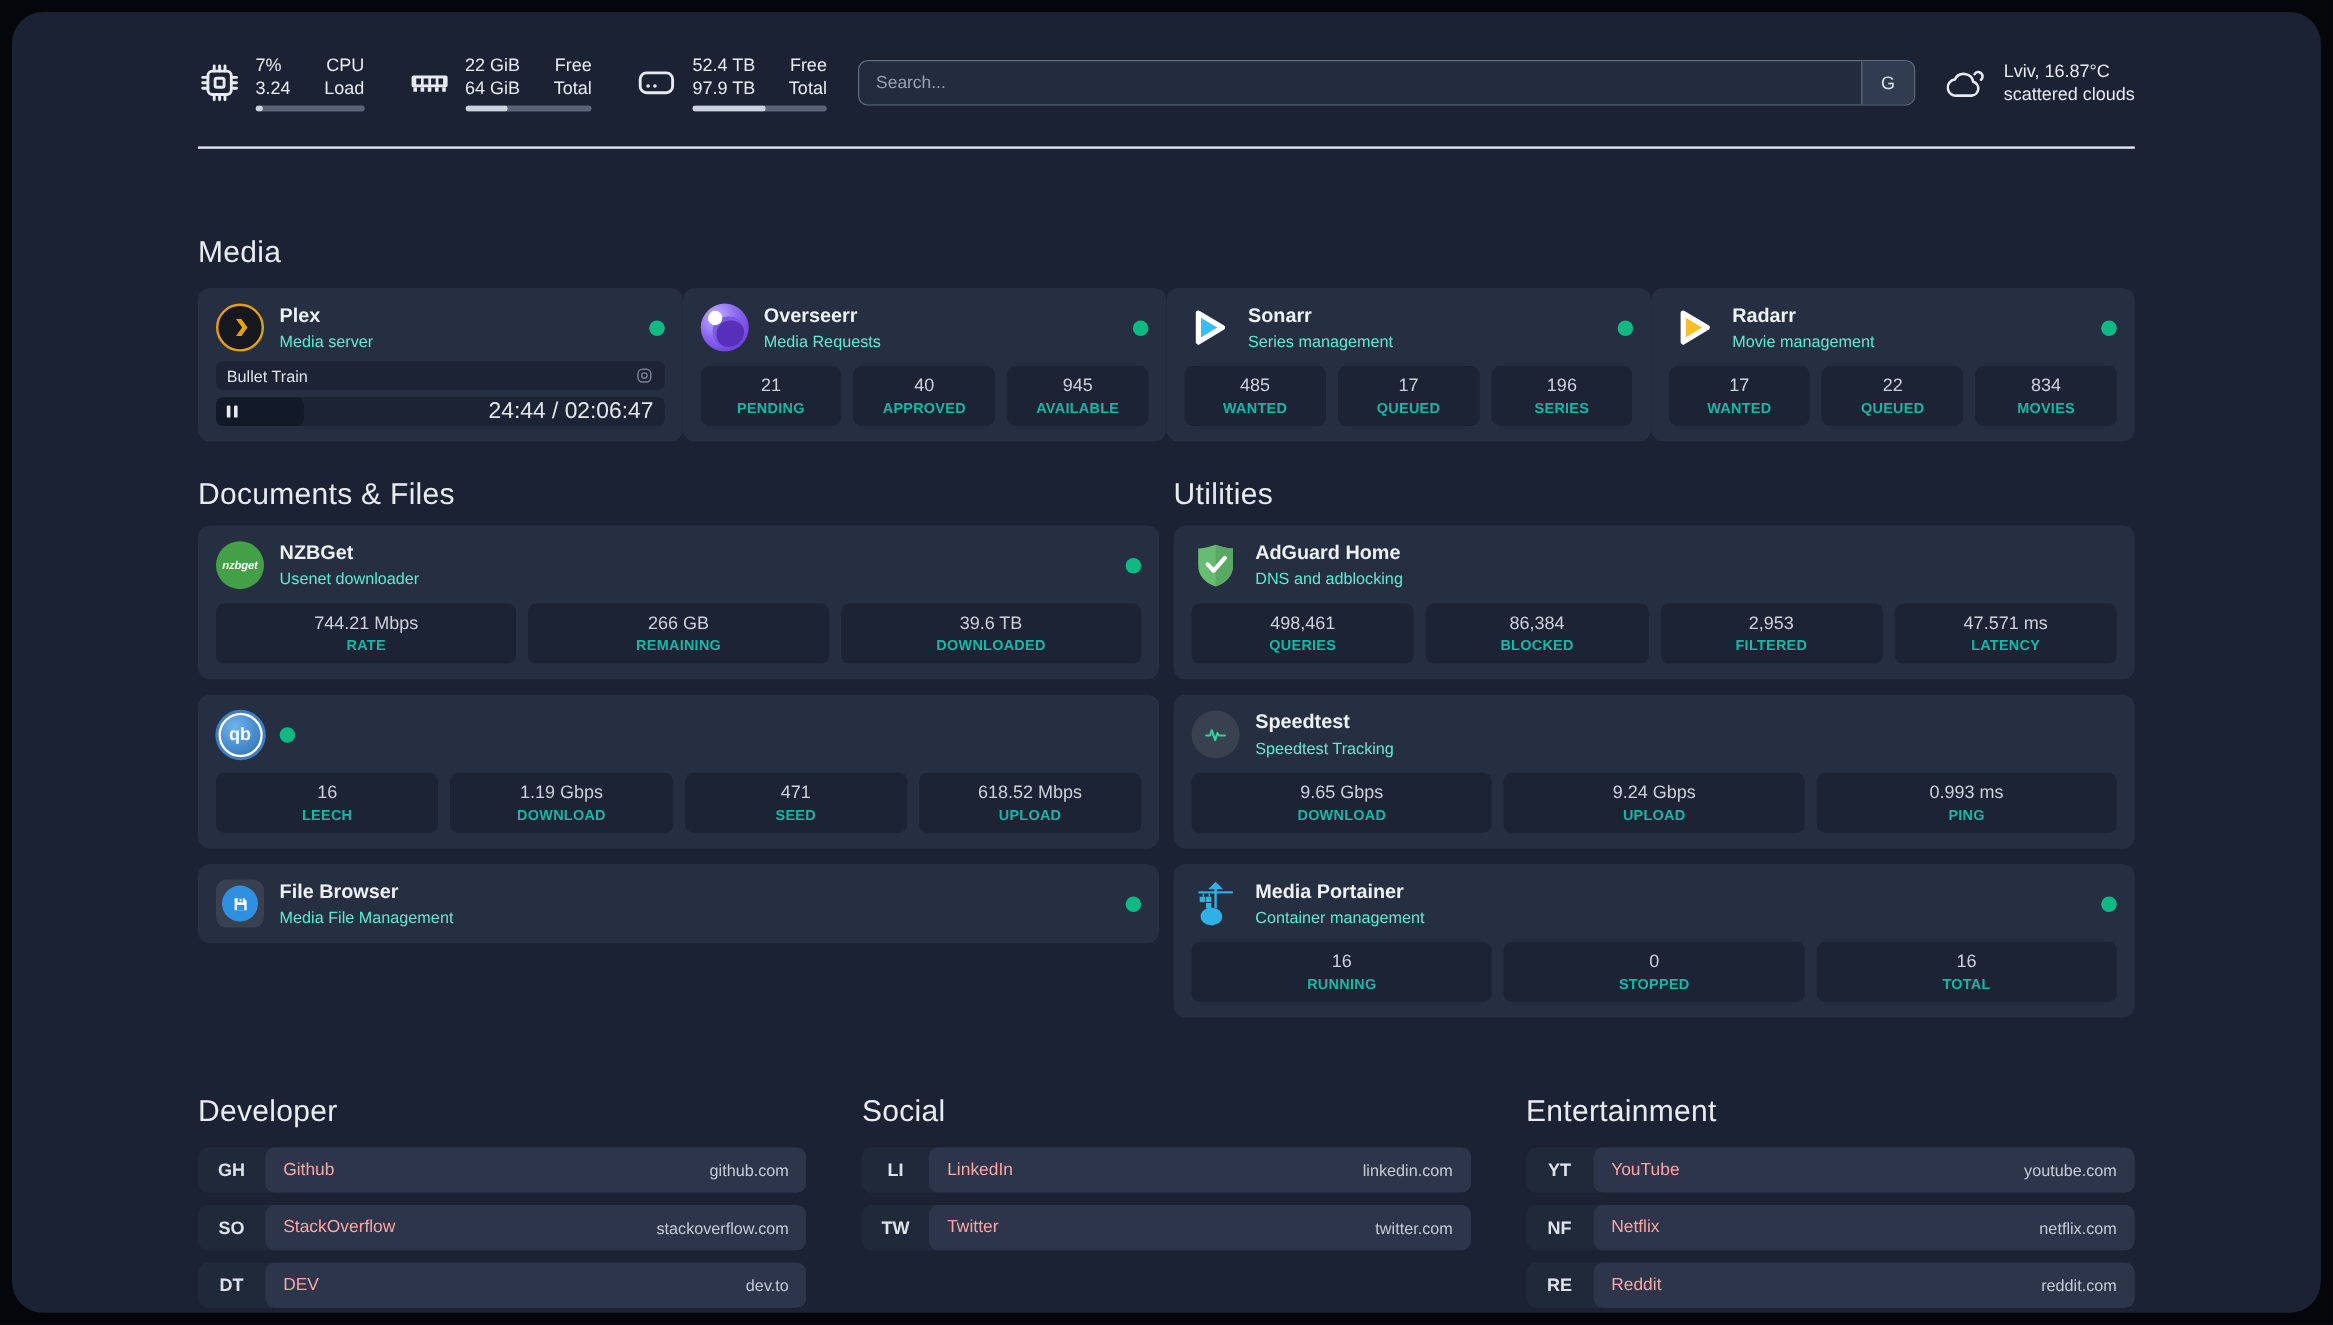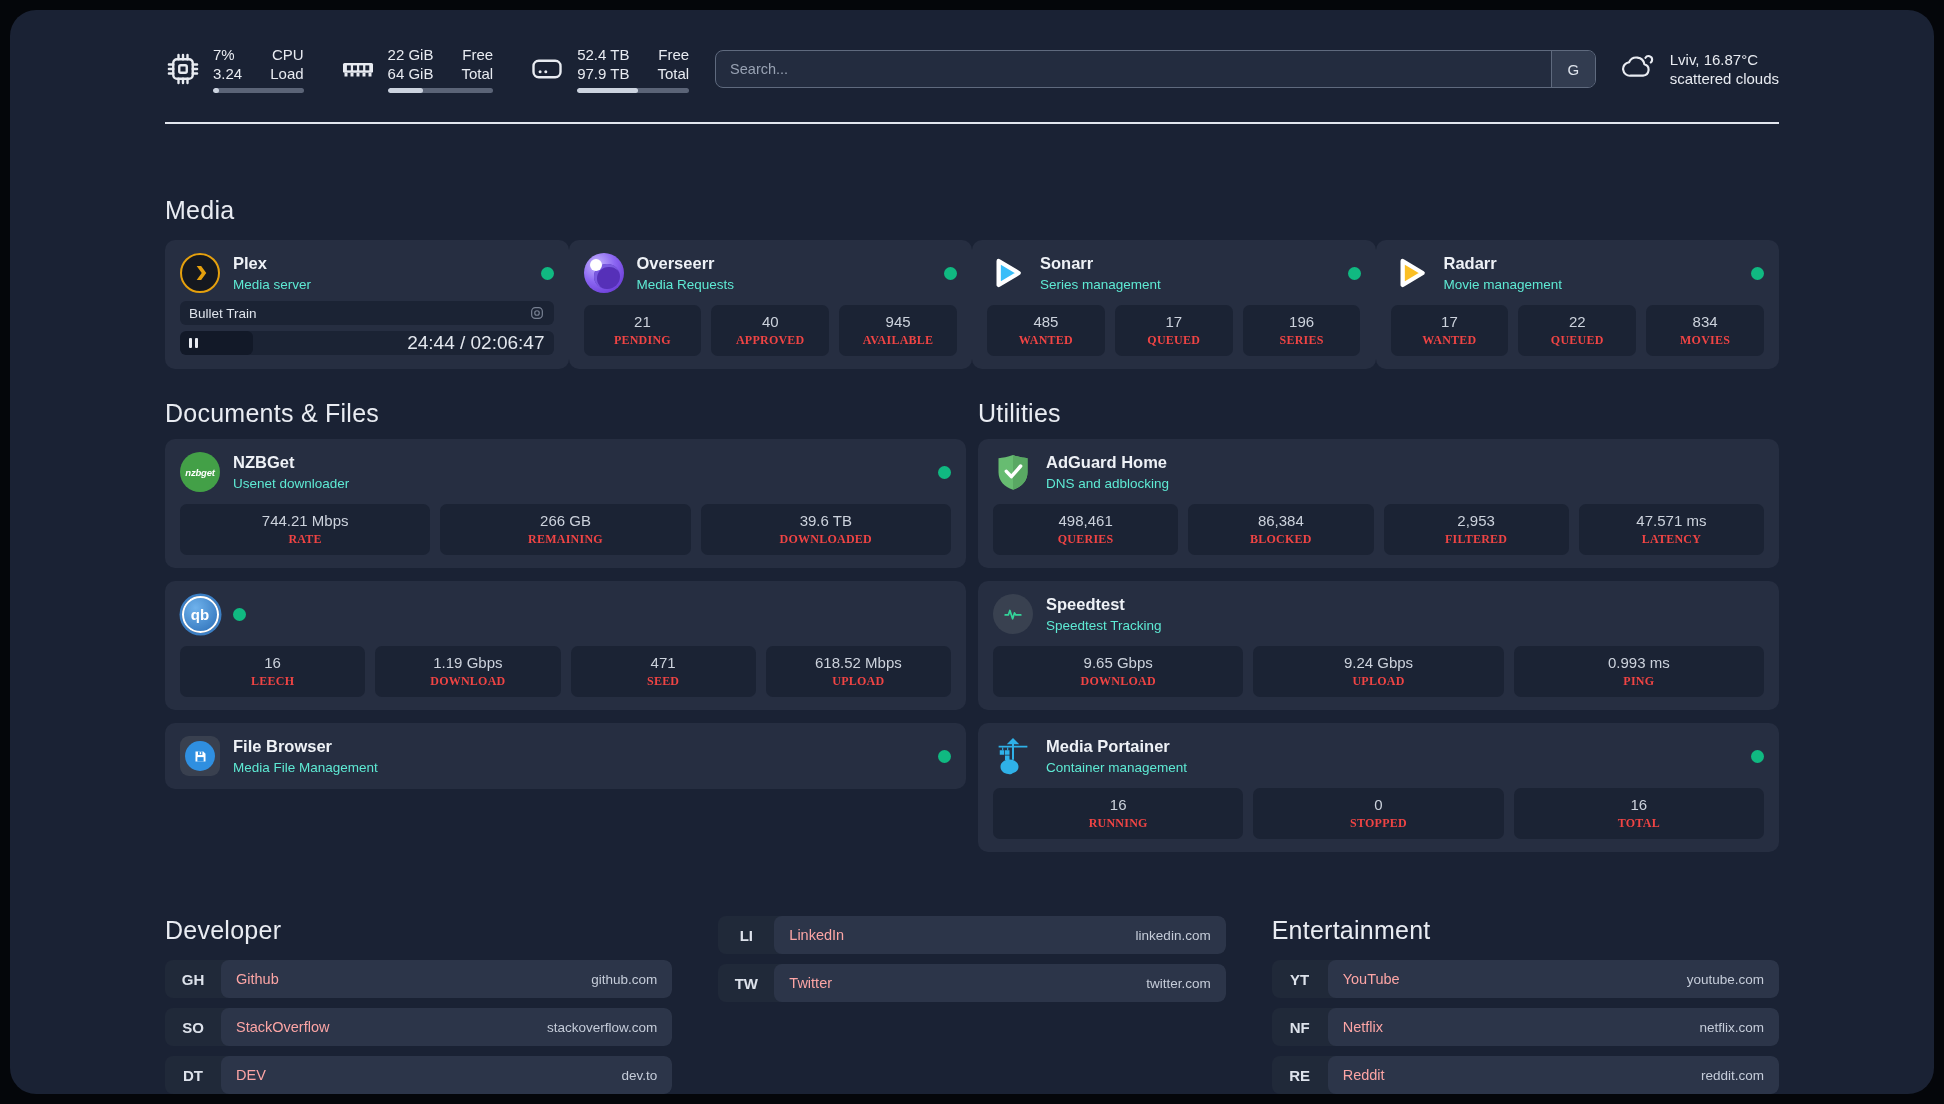--- a/index.html
+++ b/index.html
@@ -41,21 +41,21 @@
     padding:0 14px; font-size:14.5px; color:#dfe4ec;
     font-family:"Liberation Sans", sans-serif;
   }
   .searchbox input::placeholder { color:#98a2b3; }
   .search-provider {
     width:44px; display:flex; align-items:center; justify-content:center;
     background:#323c50; color:#dfe4ec; font-size:15px;
     border-left:1px solid #5f6a7e; cursor:pointer;
   }
 
-  .weather { display:flex; gap:12px; }
+  .weather { display:flex; align-items:center; gap:12px; }
   .weather-icon { width:36px; height:30px; }
   .weather-text div { font-size:15px; line-height:19px; color:#e8ebf1; white-space:nowrap; }
 
   .divider { border:none; border-top:2.5px solid #e2e6ee; margin-top:22px; }
 
   
   .section-title { font-size:25px; font-weight:500; color:#e9ecf2; letter-spacing:.01em; }
   .media-section .section-title { margin-top:72px; }
   .card-row { display:grid; grid-template-columns:repeat(4,1fr); margin-top:15px; }
 
@@ -63,21 +63,21 @@
   .card-header { display:flex; align-items:center; gap:13px; cursor:pointer; }
   .service-icon { width:40px; height:40px; flex:0 0 auto; display:flex; align-items:center; justify-content:center; position:relative; }
   .card-titles { flex:1; min-width:0; }
   .card-title { font-size:16.5px; font-weight:700; color:#eef1f6; line-height:1.2; }
   .card-sub { font-size:13.5px; color:#5eead4; margin-top:3px; }
   .status-dot { width:13px; height:13px; border-radius:50%; background:#10b981; flex:0 0 auto; }
 
   .stat-row { display:flex; gap:10px; margin-top:12px; }
   .stat { flex:1; background:#1b2334; border-radius:7px; text-align:center; padding:7px 4px 8px; }
   .stat-value { font-size:15px; color:#ccd2dc; line-height:19px; }
-  .stat-label { font-size:12px; font-weight:700; color:#ef4444; margin-top:2px; letter-spacing:.02em;font-family:Liberation Serif, serif; }
+  .stat-label { font-size:12px; font-weight:700; color:#14b8a6; margin-top:2px; letter-spacing:.02em; }
 
   
   .media-row {
     background:#1b2334; border-radius:6px; height:24px; margin-top:8px;
     display:flex; align-items:center; justify-content:space-between;
     padding:0 9px; position:relative; overflow:hidden;
   }
   .np-title { font-size:13.5px; color:#dfe4ec; }
   .cam-icon { width:16px; height:16px; opacity:.75; }
   .media-row.progress { padding:0; margin-top:6px; }
@@ -566,20 +566,21 @@
           <span class="bm-abbr">DT</span>
           <span class="bm-body">
             <span class="bm-name">DEV</span>
             <span class="bm-domain">dev.to</span>
           </span>
         </a>
       </div>
     </section>
 
     <section class="bm-col">
+      <h2 class="section-title">Social</h2>
       <div class="bm-list">
         <a class="bm-row">
           <span class="bm-abbr">LI</span>
           <span class="bm-body">
             <span class="bm-name">LinkedIn</span>
             <span class="bm-domain">linkedin.com</span>
           </span>
         </a>
         <a class="bm-row">
           <span class="bm-abbr">TW</span>

